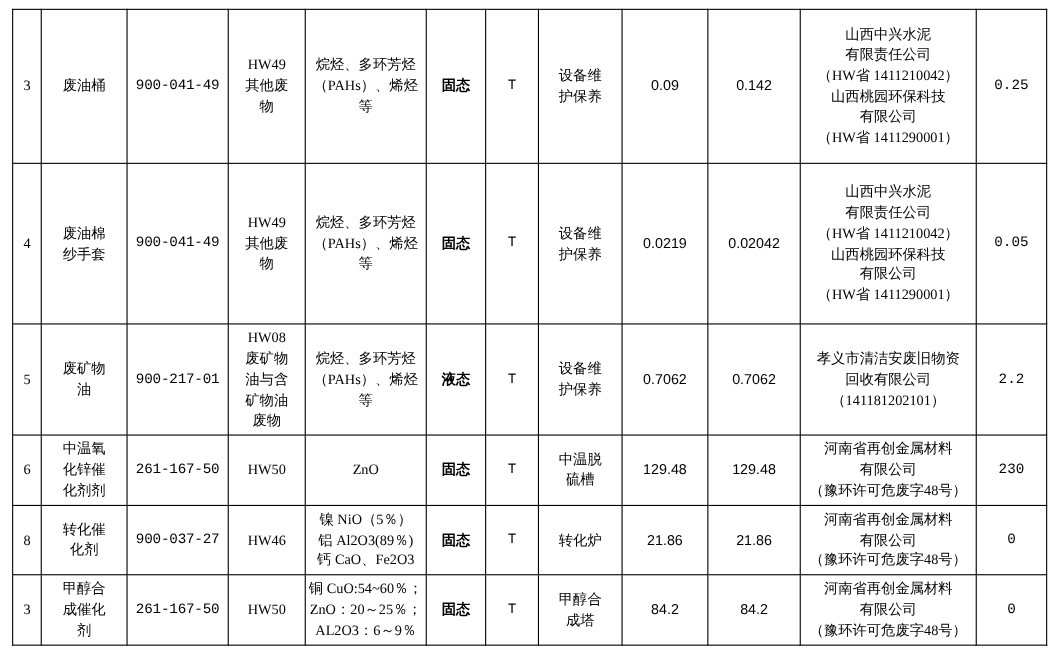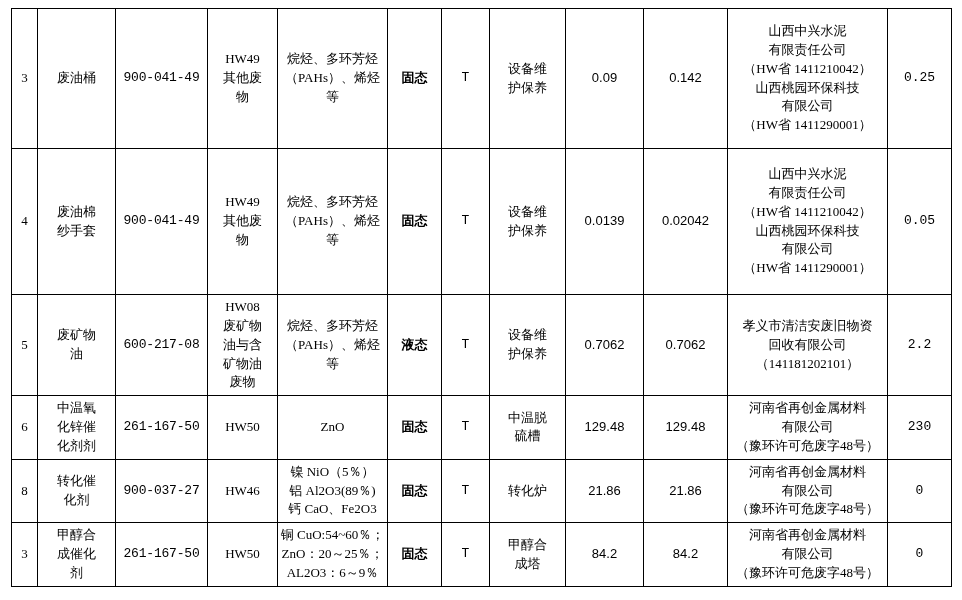--- a/index.html
+++ b/index.html
@@ -104,29 +104,29 @@
       </tr>
       <tr class="r-tall2">
         <td class="num">4</td>
         <td class="name">废油棉<br>纱手套</td>
         <td class="code">900-041-49</td>
         <td class="cat">HW49<br>其他废<br>物</td>
         <td class="compo">烷烃、多环芳烃<br>（PAHs）、烯烃<br>等</td>
         <td class="state">固态</td>
         <td class="flag">T</td>
         <td class="source">设备维<br>护保养</td>
-        <td class="amt">0.0139</td>
+        <td class="amt">0.0219</td>
         <td class="amt">0.02042</td>
         <td class="dest">山西中兴水泥<br>有限责任公司<br>（HW省 1411210042）<br>山西桃园环保科技<br>有限公司<br>（HW省 1411290001）</td>
         <td class="stock">0.05</td>
       </tr>
       <tr class="r-mid">
         <td class="num">5</td>
         <td class="name">废矿物<br>油</td>
-        <td class="code">600-217-08</td>
+        <td class="code">900-217-01</td>
         <td class="cat">HW08<br>废矿物<br>油与含<br>矿物油<br>废物</td>
         <td class="compo">烷烃、多环芳烃<br>（PAHs）、烯烃<br>等</td>
         <td class="state">液态</td>
         <td class="flag">T</td>
         <td class="source">设备维<br>护保养</td>
         <td class="amt">0.7062</td>
         <td class="amt">0.7062</td>
         <td class="dest">孝义市清洁安废旧物资<br>回收有限公司<br>（141181202101）</td>
         <td class="stock">2.2</td>
       </tr>

